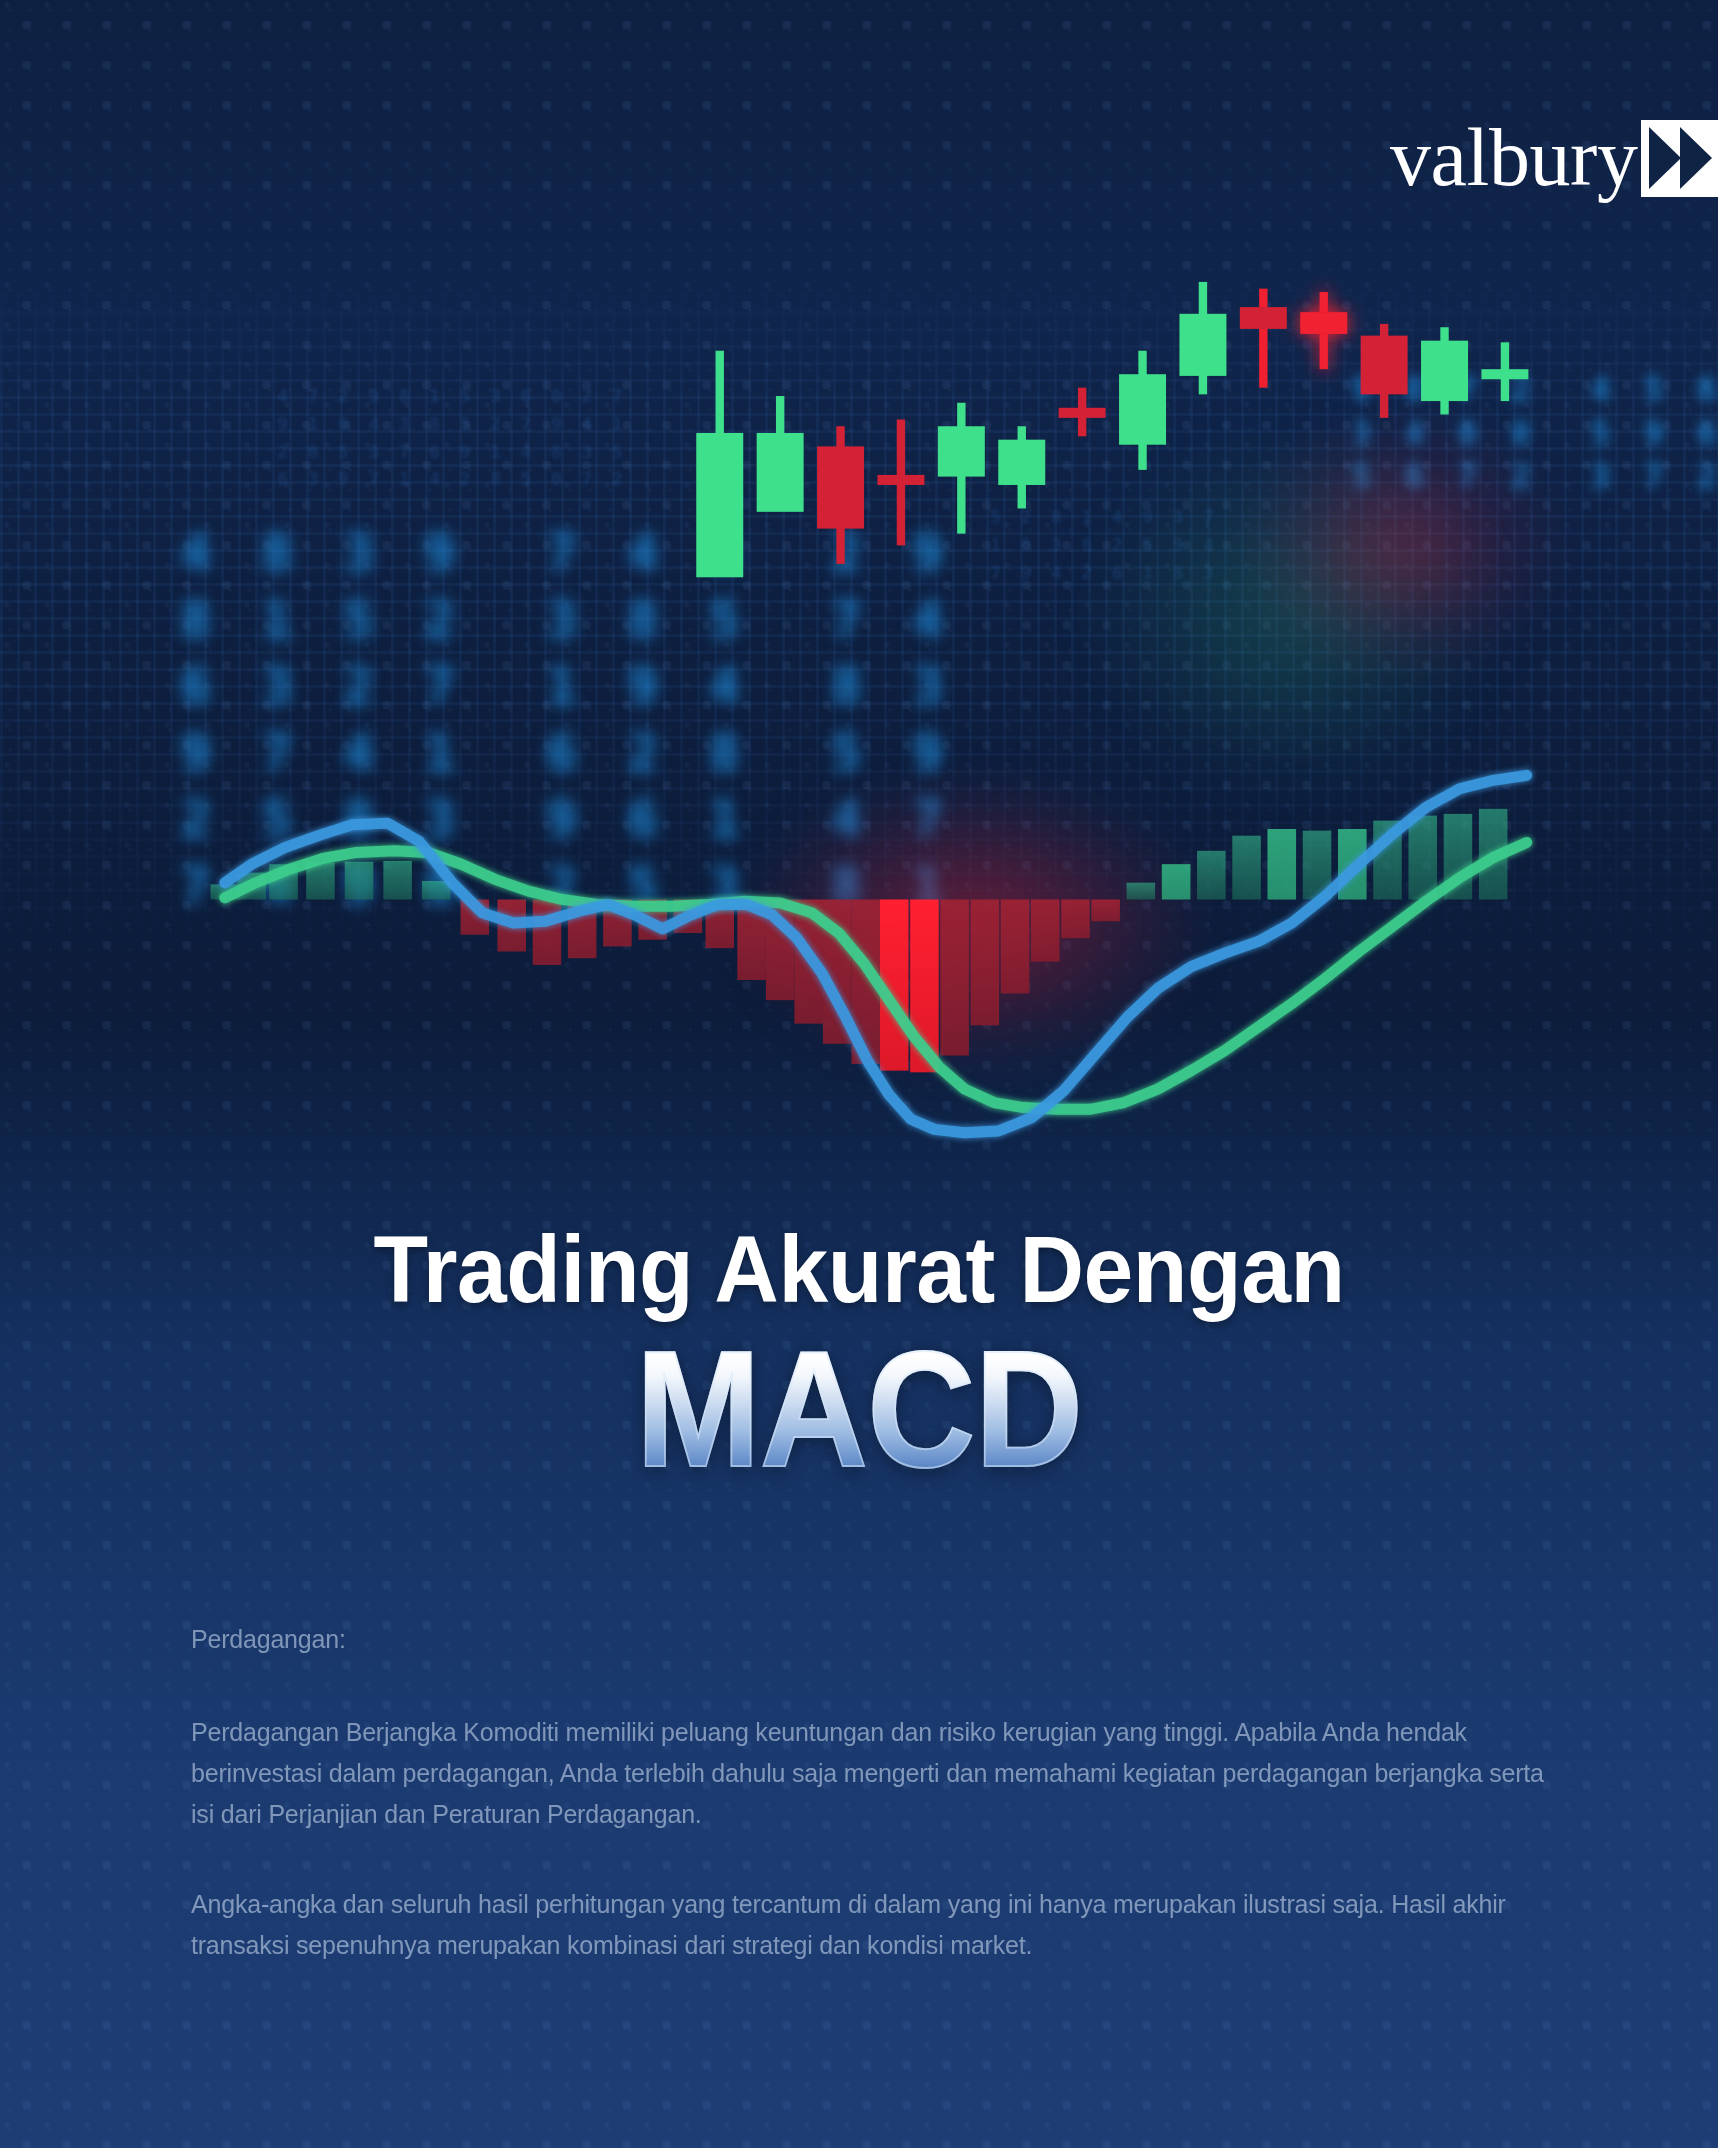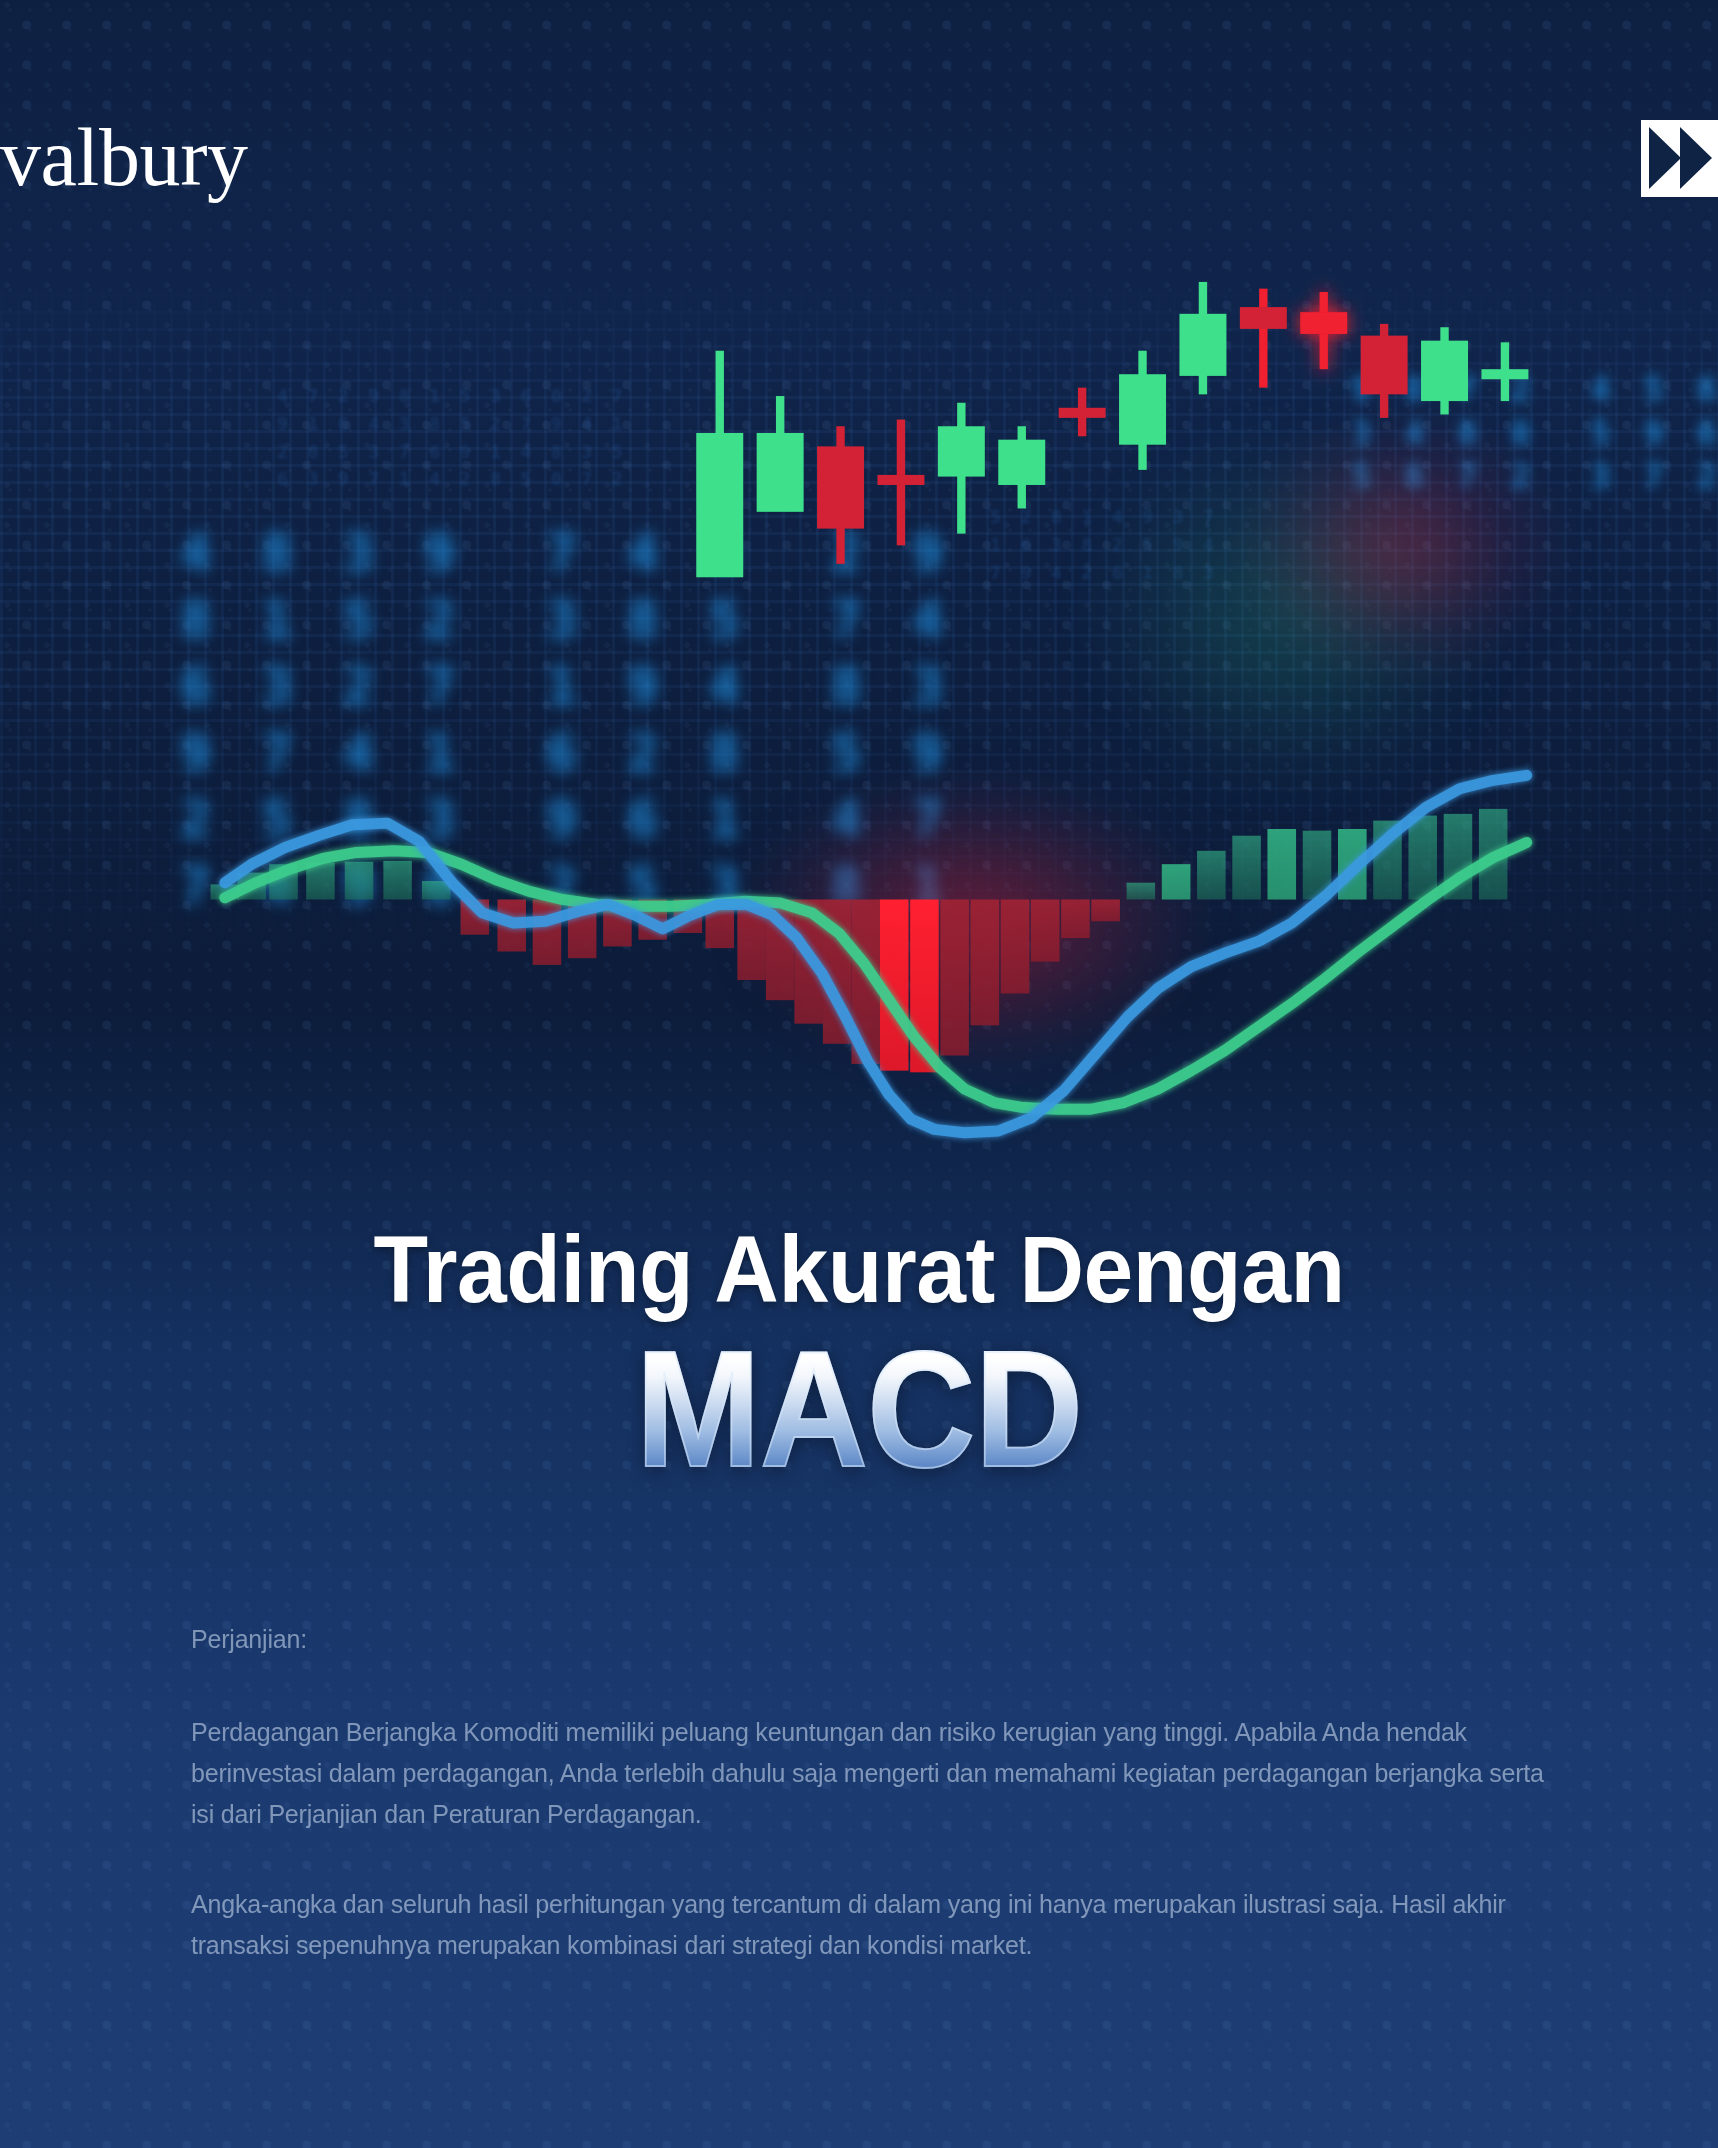--- a/index.html
+++ b/index.html
@@ -106,21 +106,21 @@
     background:radial-gradient(ellipse at center, rgba(235,35,60,0.30) 0%, rgba(170,25,60,0.10) 50%, rgba(90,15,50,0) 75%);
     filter:blur(25px);
   }
 
   
   #chart-svg { position:absolute; left:0; top:0; width:1718px; height:2148px; }
 
   
   #logo {
     position:absolute; left:0; right:0; top:117px;
-    display:flex; align-items:center; justify-content:space-between; gap:0px;
+    display:flex; align-items:center; justify-content:flex-end; gap:0px;
   }
   #logo-word {
     font-family:"Liberation Serif", serif;
     font-size:82px; color:#ffffff; letter-spacing:-0.4px;
     line-height:1; font-weight:400;
   }
   #logo-mark {
     width:77px; height:77px; background:#ffffff; margin-left:3.4px;
     position:relative; flex:0 0 auto;
   }
@@ -356,19 +356,19 @@
     <span id="logo-word">valbury</span>
     <span id="logo-mark"></span>
   </div>
 
   <div id="headline-block">
     <div id="headline">Trading Akurat Dengan</div>
     <span id="macd-word">MACD</span>
   </div>
 
   <div id="disclaimer">
-    <span class="label">Perjanjian:</span>
+    <span class="label">Perdagangan:</span>
     <p>Perdagangan Berjangka Komoditi memiliki peluang keuntungan dan risiko kerugian yang tinggi. Apabila Anda hendak berinvestasi dalam perdagangan, Anda terlebih dahulu saja mengerti dan memahami kegiatan perdagangan berjangka serta isi dari Perjanjian dan Peraturan Perdagangan.</p>
     <p>Angka-angka dan seluruh hasil perhitungan yang tercantum di dalam yang ini hanya merupakan ilustrasi saja. Hasil akhir transaksi sepenuhnya merupakan kombinasi dari strategi dan kondisi market.</p>
   </div>
 
 </div>
 
 
 </body></html>

